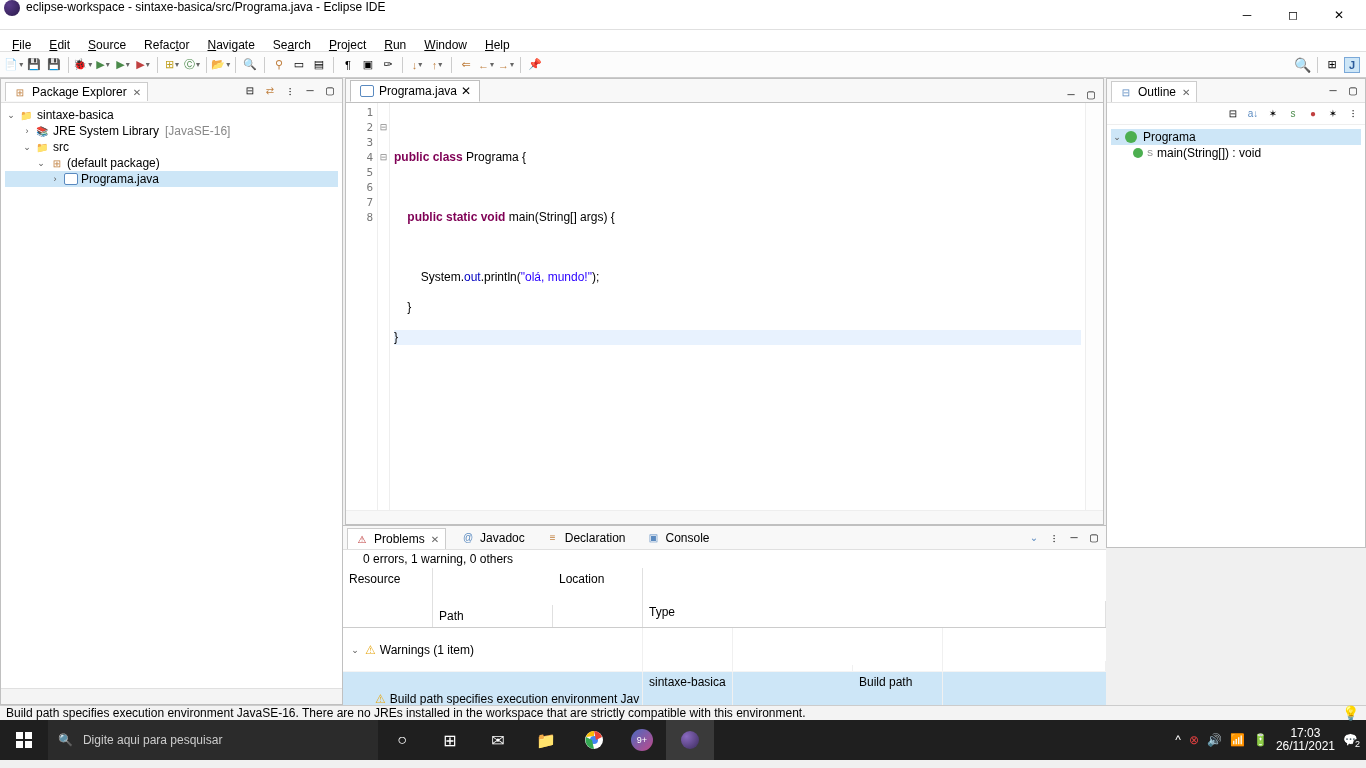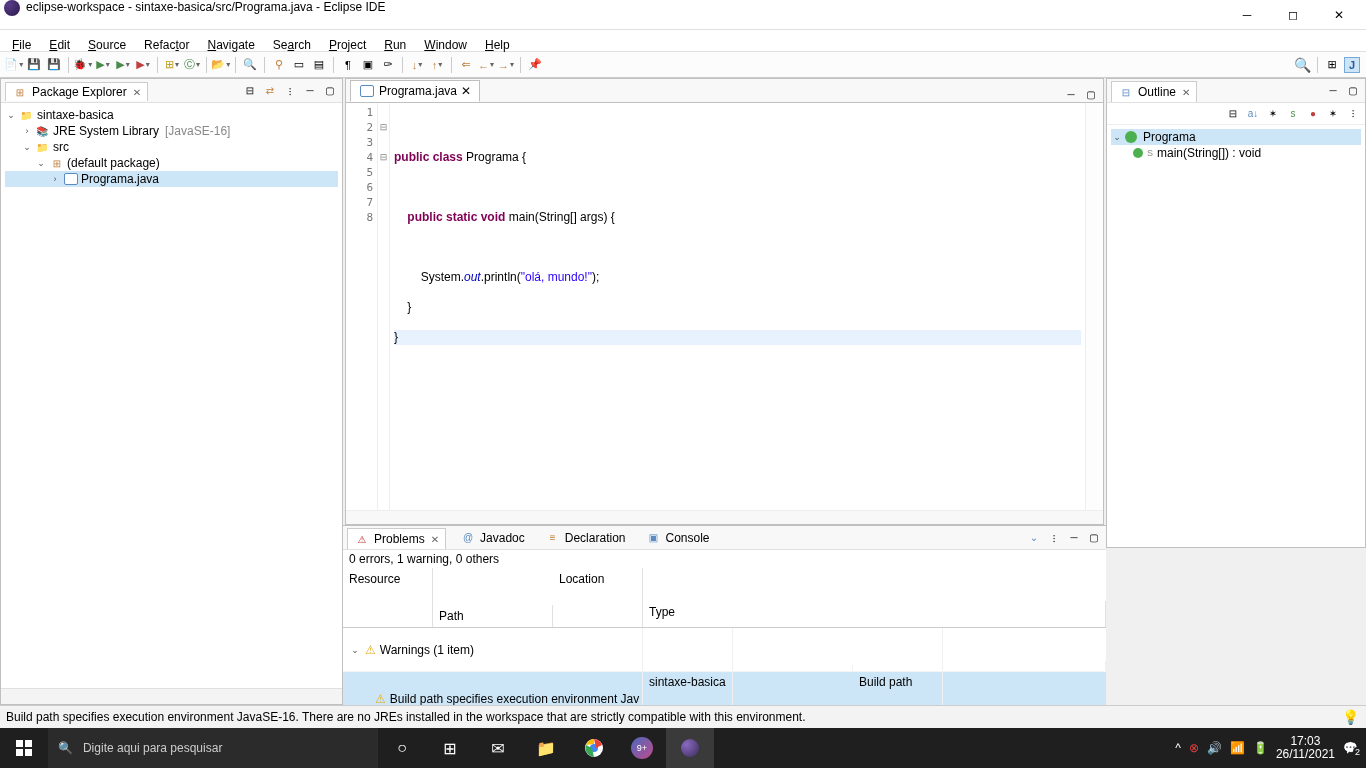--- a/index.html
+++ b/index.html
@@ -34,33 +34,33 @@
 .editor-tab { display: flex; align-items: center; gap: 4px; padding: 3px 8px; background: #fff; border: 1px solid #c0c0c0; border-bottom: 1px solid #fff; }
 .editor-area { flex: 1; display: flex; background: #fff; font-family: Consolas, monospace; font-size: 13px; line-height: 15px; overflow: hidden; }
 .gutter { width: 32px; background: #fff; border-right: 1px solid #eee; text-align: right; padding: 2px 4px 2px 0; color: #787878; }
 .gutter .ln { height: 15px; font-family: Consolas, monospace; font-size: 11px; }
 .fold-col { width: 12px; border-right: 1px solid #eee; padding-top: 2px; }
 .fold-col .fm { height: 15px; text-align: center; color: #888; font-size: 9px; line-height: 15px; }
 .code { flex: 1; padding: 2px 4px; white-space: pre; }
 .code .row { height: 15px; }
 .code .current { background: #e8f2fe; display: block; width: 100%; }
 .kw { color: #7f0055; font-weight: bold; }
-.fld { color: #0000c0; font-style: italic; }
+.fld { color: #0000c0; }
 .str { color: #2a00ff; }
 .mini { width: 18px; background: #fdfdfd; border-left: 1px solid #eee; }
 .bottom-area { height: 180px; display: flex; flex-direction: column; border-top: 1px solid #c0c0c0; background: #fff; }
 .bottom-tabs { height: 24px; display: flex; align-items: center; padding: 0 4px; gap: 8px; border-bottom: 1px solid #e0e0e0; background: #f8f8f8; }
-.summary { padding: 2px 6px; color: #000; }
+.summary { padding: 2px 6px; color: #000; margin-left: 14px; }
 .table { flex: 1; overflow: auto; }
 .thead { display: flex; border-bottom: 1px solid #ccc; background: #fff; }
 .th { padding: 4px 6px; border-right: 1px solid #e0e0e0; color: #000; font-weight: normal; overflow: hidden; text-overflow: ellipsis; white-space: nowrap; }
 .trow { display: flex; border-bottom: 1px solid #f4f4f4; }
 .td { padding: 3px 6px; border-right: 1px solid #f0f0f0; overflow: hidden; text-overflow: ellipsis; white-space: nowrap; }
 .trow.sel { background: #cde6f7; }
-.statusbar { height: 23px; background: #f3f3f3; border-top: 1px solid #ccc; display: flex; align-items: center; padding: 0 6px; color: #000; }
+.statusbar { height: 15px; background: #f3f3f3; border-top: 1px solid #ccc; display: flex; align-items: center; padding: 0 6px; color: #000; }
 .statusbar .tip { margin-left: auto; color: #f0b400; font-size: 14px; }
 .taskbar { height: 40px; background: #1f1f1f; display: flex; align-items: center; color: #fff; }
 .task-icon { width: 48px; height: 40px; display: flex; align-items: center; justify-content: center; font-size: 16px; }
 .search { flex: 0 0 330px; height: 40px; background: #2b2b2b; display: flex; align-items: center; padding: 0 10px; color: #ccc; gap: 10px; }
 .tray { margin-left: auto; display: flex; align-items: center; gap: 8px; padding: 0 8px; }
 .tray .clock { text-align: center; font-size: 11px; line-height: 13px; }
 .ico-sm { font-size: 10px; }
 .proj-ico { color: #c08040; }
 .pkg-ico { color: #c0a020; }
 .java-ico { background: #fff; border: 1px solid #5a8ac0; border-radius: 2px; width: 14px; height: 12px; }

